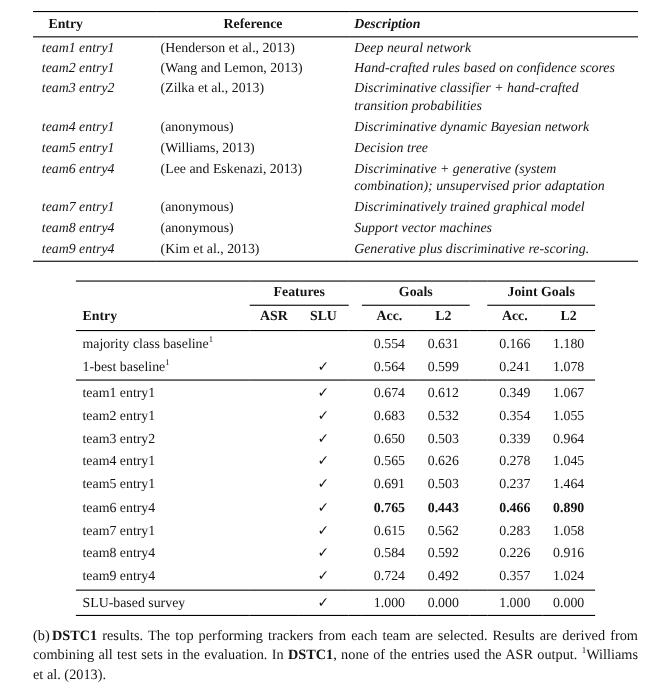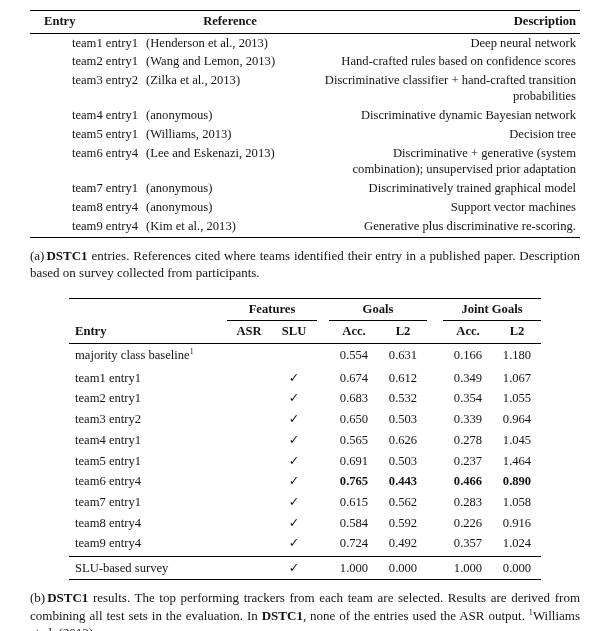--- a/index.html
+++ b/index.html
@@ -14,21 +14,21 @@
   .b { font-weight:bold; }
   sup { font-size:0.62em; vertical-align:super; line-height:0; }
 
   
   #table-a {
     width:100%; font-size:12.6px;
     border-top:1.6px solid #000; border-bottom:1.6px solid #000;
   }
   #table-a th { font-weight:bold; padding:3px 4px 4px; }
   #table-a td { padding:1.5px 4px; line-height:1.27; vertical-align:top; }
-  #table-a .left   { text-align:right; }
+  #table-a .left   { text-align:left;font-style:italic; }
   #table-a .center { }
   #table-a th.entry-h { text-align:left; padding-left:14px; }
   #table-a .entry-cell { white-space:nowrap; padding-left:8px; }
   .ca-entry { width:112px; } .ca-ref { width:176px; } .ca-desc { width:auto; }
 
   
   .rb > th, .rb > td { border-bottom:0.9px solid #000; }
 
   
   .caption {
@@ -117,21 +117,20 @@
           <td class="left">Support vector machines</td>
         </tr>
         <tr>
           <td class="left entry-cell">team9 entry4</td>
           <td class="center">(Kim et al., 2013)</td>
           <td class="left">Generative plus discriminative re-scoring.</td>
         </tr>
       </tbody>
   </table>
 
-  <p class="caption"><span class="cap-label">(a)</span><span id="caption-a-segs"><span class="b">DSTC1</span><span> entries.  References cited where teams identified their entry in a published paper.  Description based on survey collected from participants.</span></span></p>
 
   <table id="table-b">
     <colgroup>
       <col class="c-entry">
         <col class="c-asr">
         <col class="c-slu">
         <col class="c-sep1">
       <col class="c-acc">
         <col class="c-l2">
         <col class="c-sep2">
@@ -164,20 +163,31 @@
           <td class="entry">majority class baseline<sup>1</sup></td>
           <td class="chk"></td>
           <td class="chk"></td>
           <td></td>
           <td class="num">0.554</td>
           <td class="num">0.631</td>
           <td></td>
           <td class="num">0.166</td>
           <td class="num">1.180</td>
         </tr>
+        <tr class="rb">
+          <td class="entry">1-best baseline<sup>1</sup></td>
+          <td class="chk"></td>
+          <td class="chk"><span>✓</span></td>
+          <td></td>
+          <td class="num">0.564</td>
+          <td class="num">0.599</td>
+          <td></td>
+          <td class="num">0.241</td>
+          <td class="num">1.078</td>
+        </tr>
       </tbody>
     <tbody id="tb-teams">
         <tr>
           <td class="entry">team1 entry1</td>
           <td class="chk"></td>
           <td class="chk"><span>✓</span></td>
           <td></td>
           <td class="num">0.674</td>
           <td class="num">0.612</td>
           <td></td>

